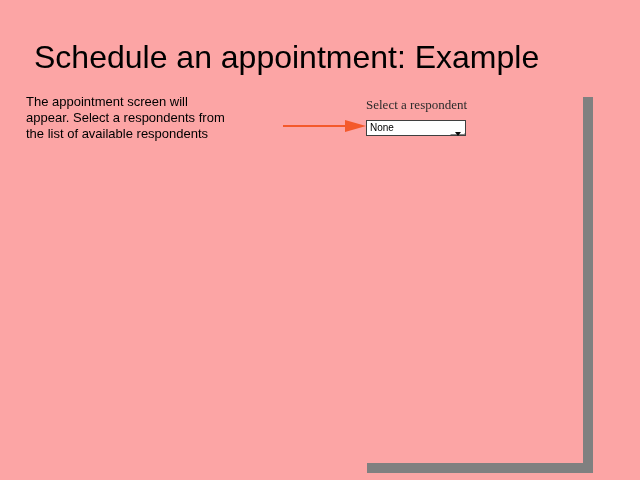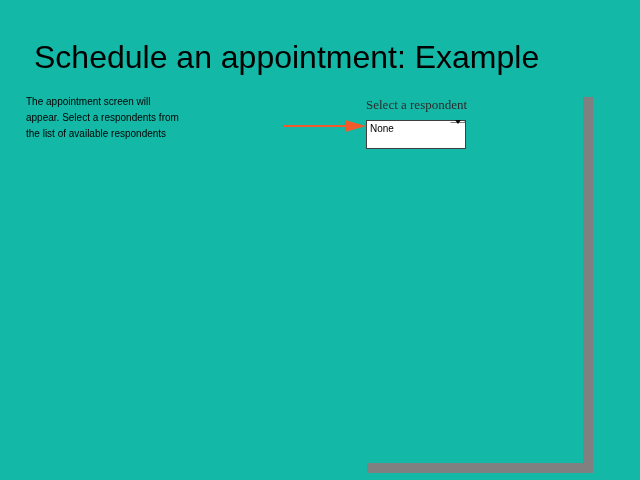--- a/index.html
+++ b/index.html
@@ -10,21 +10,21 @@
     width: 640px;
     height: 480px;
     background: #ffffff;
     font-family: "Liberation Sans", sans-serif;
     overflow: hidden;
   }
   #slide {
     position: relative;
     width: 640px;
     height: 480px;
-    background: #14b8a6;
+    background: #fca5a5;
   }
 
   
   #slide-title {
     position: absolute;
     left: 34px;
     top: 38px;
     width: 580px;
     font-family: "Liberation Sans", sans-serif;
     font-size: 32px;
@@ -35,21 +35,21 @@
     white-space: nowrap;
   }
 
   
   #body-text {
     position: absolute;
     left: 26px;
     top: 94px;
     width: 232px;
     font-family: "Liberation Sans", sans-serif;
-    font-size: 10px;
+    font-size: 13px;
     line-height: 16px;
     color: #000000;
   }
   #body-text .line {
     display: block;
     white-space: nowrap;
   }
 
   
   #screenshot-region {
@@ -70,26 +70,26 @@
     color: #2b2b2b;
     white-space: nowrap;
   }
 
   
   #respondent-select {
     position: absolute;
     left: 4px;
     top: 28px;
     width: 100px;
-    height: 29px;
+    height: 16px;
     background: #ffffff;
     border: 1px solid #3f3f3f;
     box-sizing: border-box;
     display: flex;
-    align-items: flex-start;
+    align-items: flex-end;
     cursor: default;
   }
   #respondent-select-value {
     flex: 1 1 auto;
     font-family: "Liberation Sans", sans-serif;
     font-size: 10px;
     line-height: 15px;
     color: #000000;
     padding-left: 3px;
     overflow: hidden;

